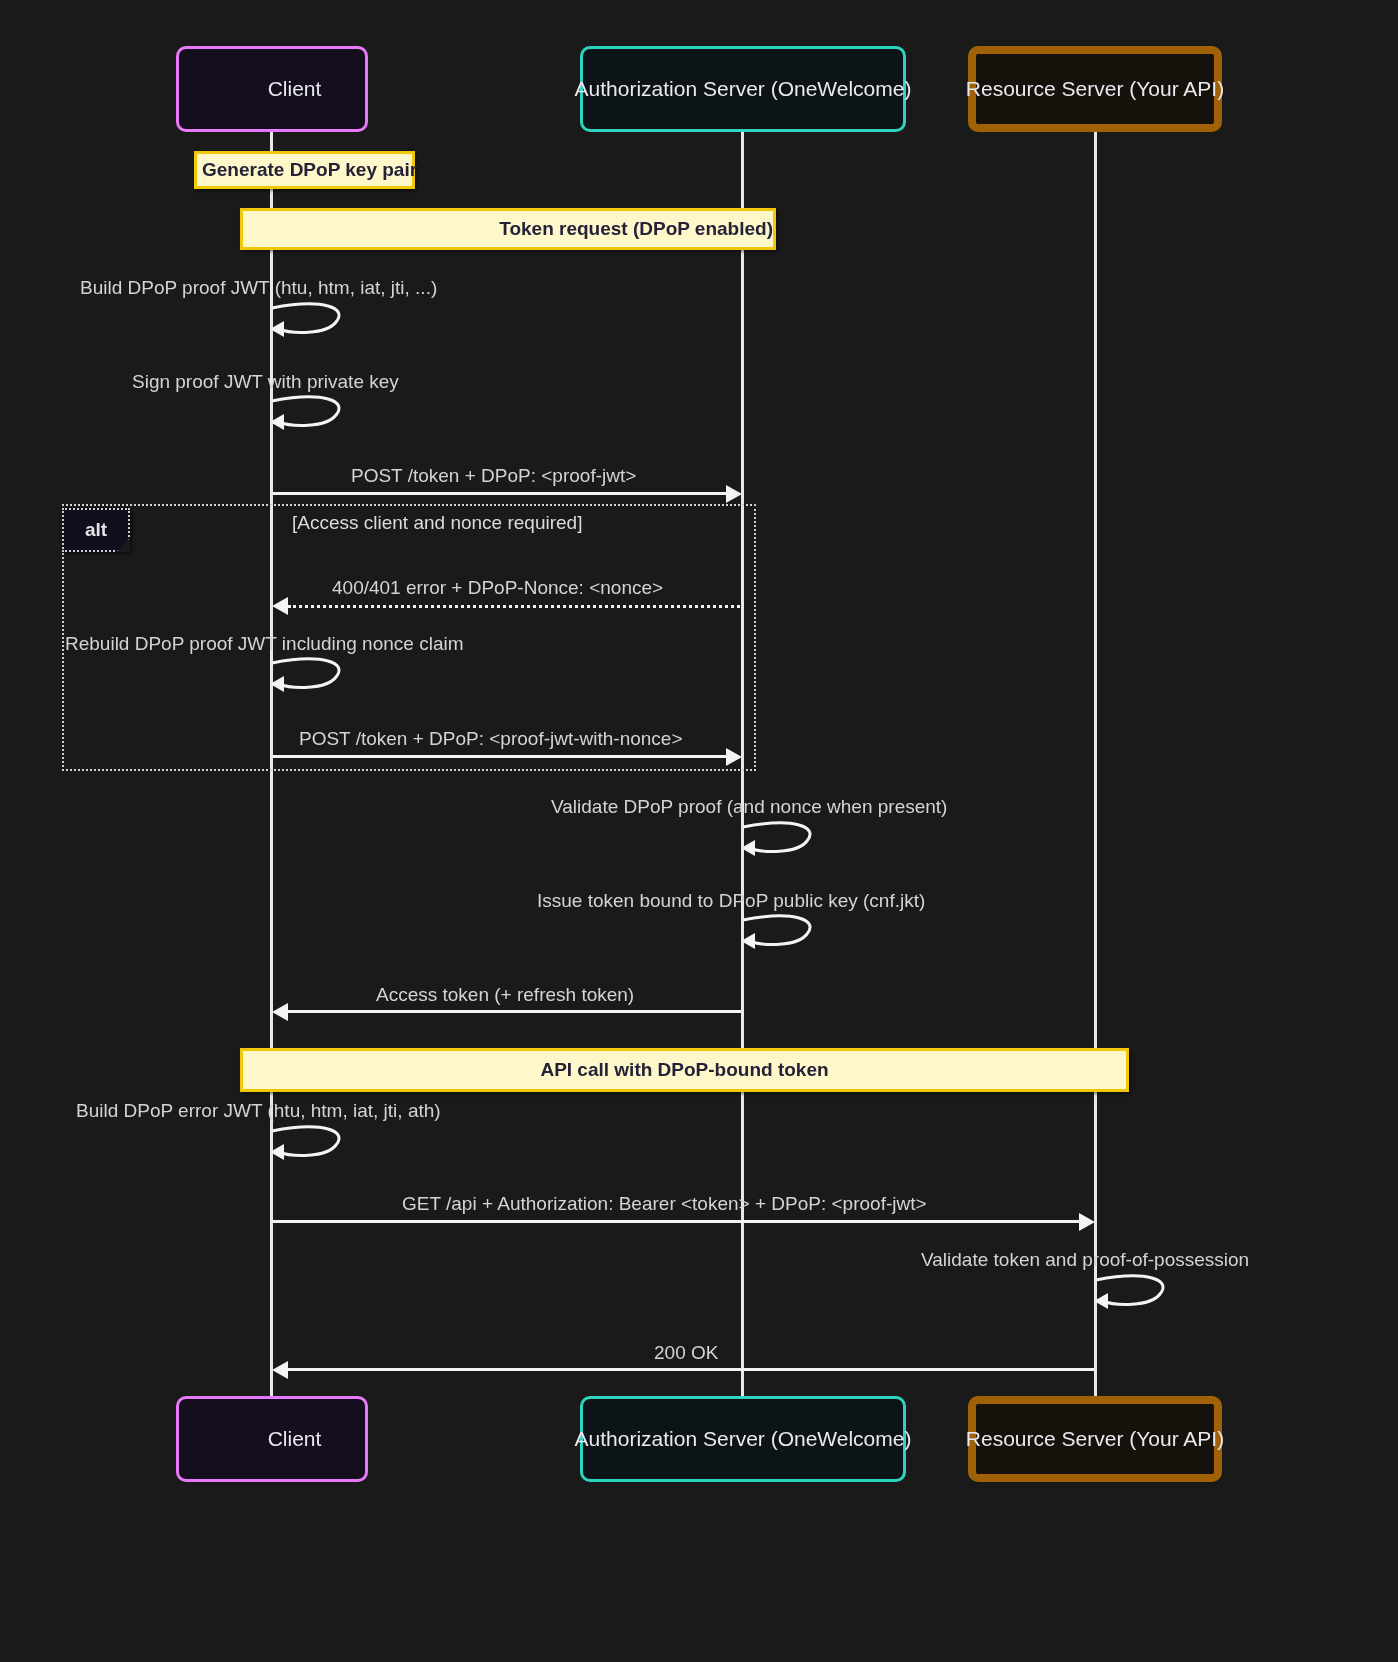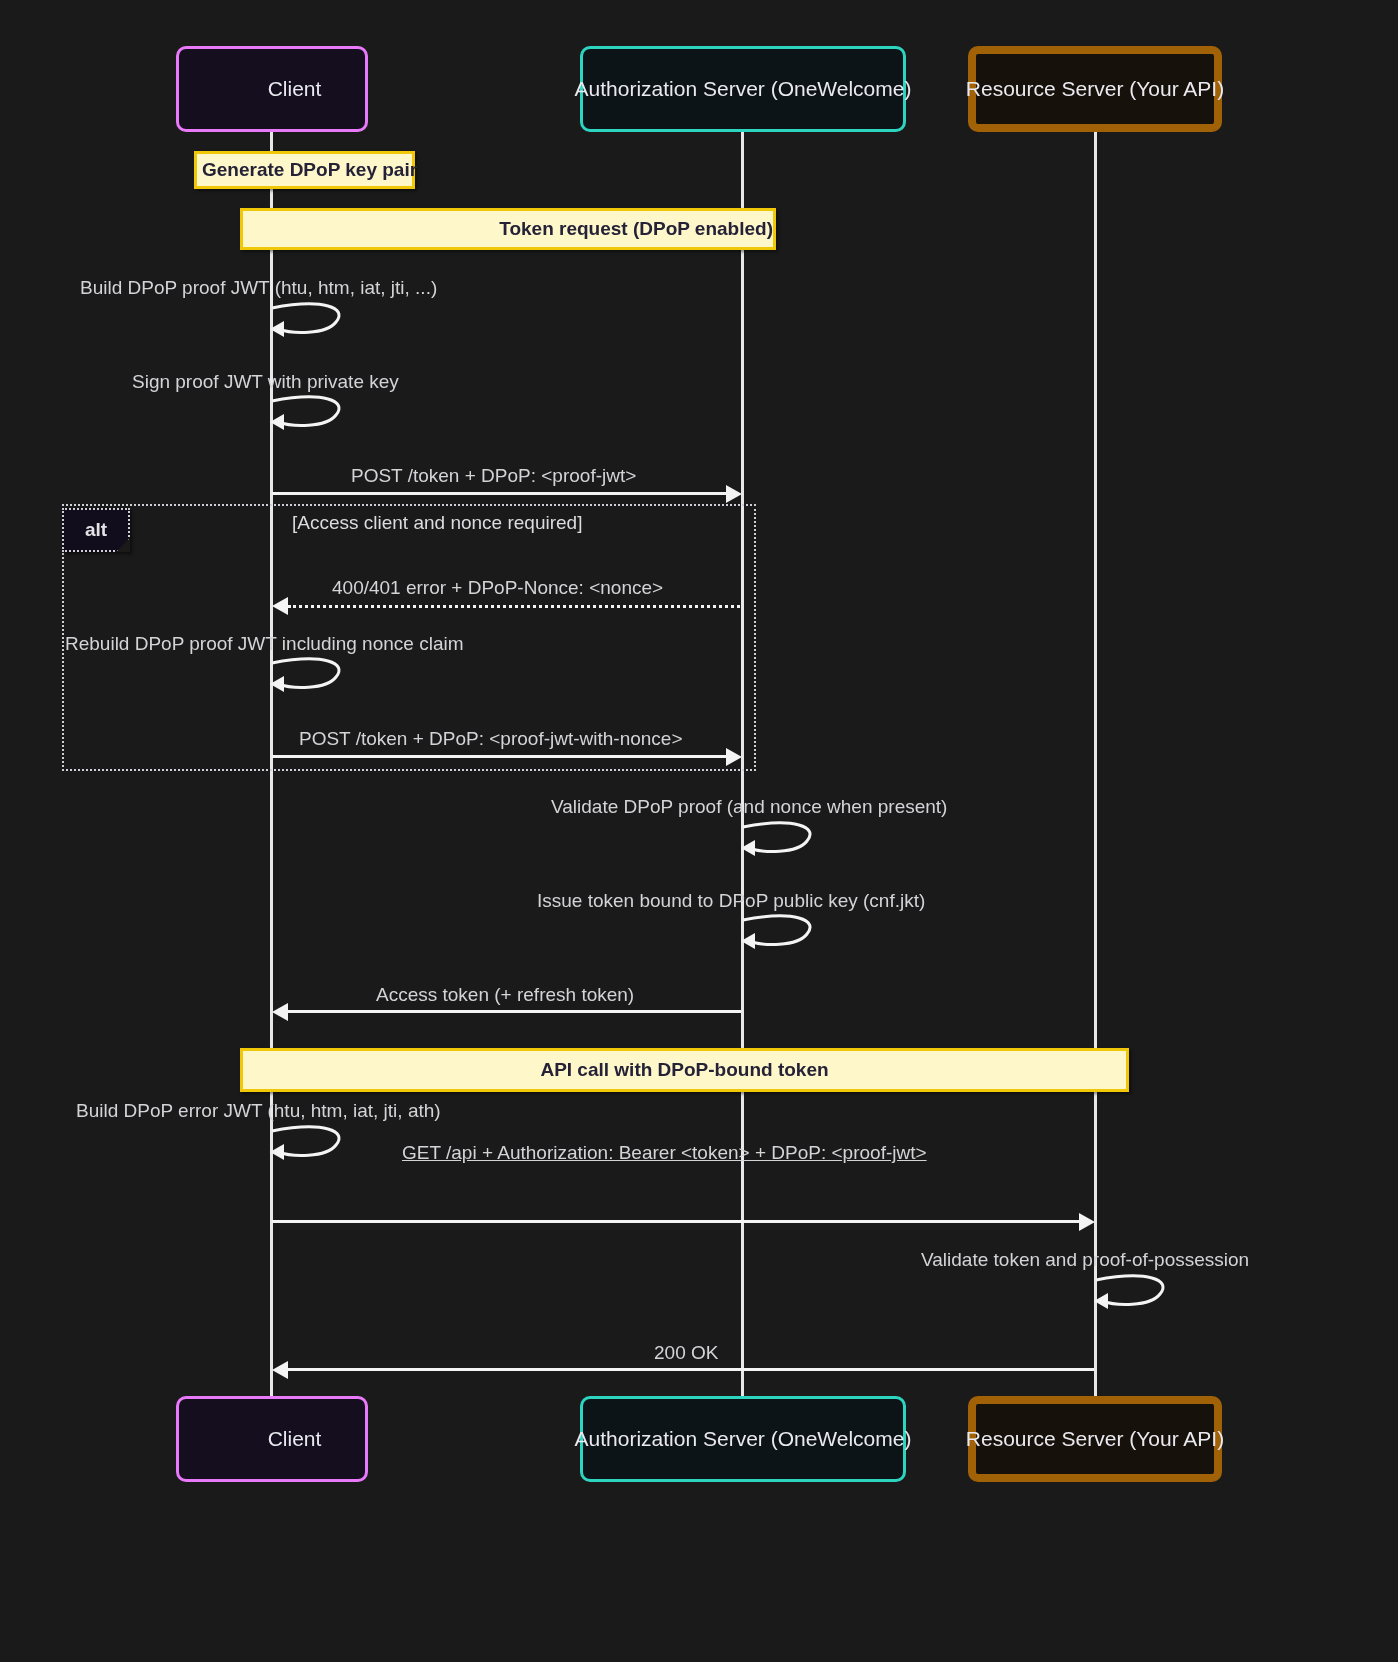--- a/index.html
+++ b/index.html
@@ -225,21 +225,21 @@
   </div>
 
   <div class="msg-label" style="left:76px; top:1100px;">Build DPoP error JWT (htu, htm, iat, jti, ath)</div>
   <div class="selfloop" style="left:270px; top:1125px;">
     <svg width="80" height="36" viewBox="0 0 80 36">
       <path d="M2 6 C 54 -4, 78 6, 66 20 C 56 33, 22 32, 8 27" fill="none" stroke="#f4f4f5" stroke-width="3"></path>
       <polygon points="14,19 14,35 0,27" fill="#f4f4f5"></polygon>
     </svg>
   </div>
 
-  <div class="msg-label" style="left:402px; top:1142px;text-decoration:underline;">GET /api + Authorization: Bearer &lt;token&gt; + DPoP: &lt;proof-jwt&gt;</div>
+  <div class="msg-label" style="left:402px; top:1193px;">GET /api + Authorization: Bearer &lt;token&gt; + DPoP: &lt;proof-jwt&gt;</div>
   <div class="msg-line" style="left:272px; top:1220px; width:809px;"></div>
   <div class="arrowhead right" style="left:1079px; top:1213px;"></div>
 
   <div class="msg-label" style="left:921px; top:1249px;">Validate token and proof-of-possession</div>
   <div class="selfloop" style="left:1094px; top:1274px;">
     <svg width="80" height="36" viewBox="0 0 80 36">
       <path d="M2 6 C 54 -4, 78 6, 66 20 C 56 33, 22 32, 8 27" fill="none" stroke="#f4f4f5" stroke-width="3"></path>
       <polygon points="14,19 14,35 0,27" fill="#f4f4f5"></polygon>
     </svg>
   </div>

